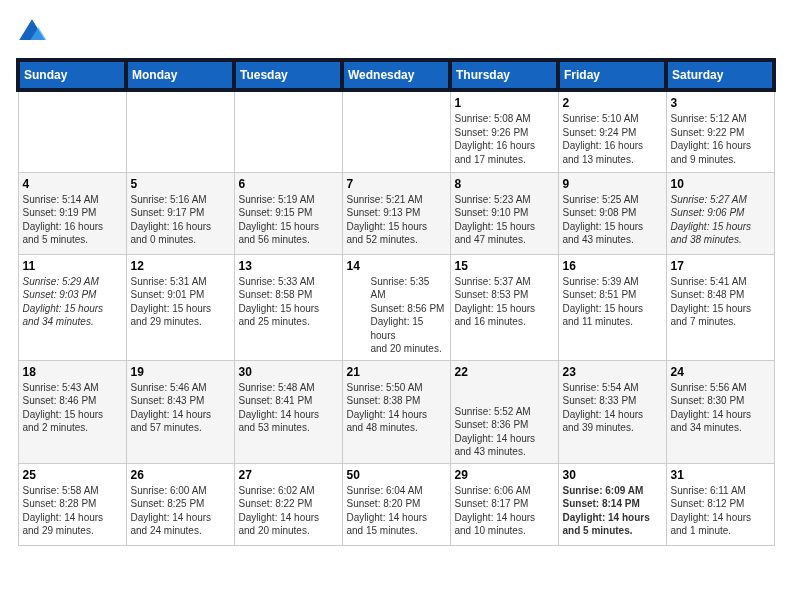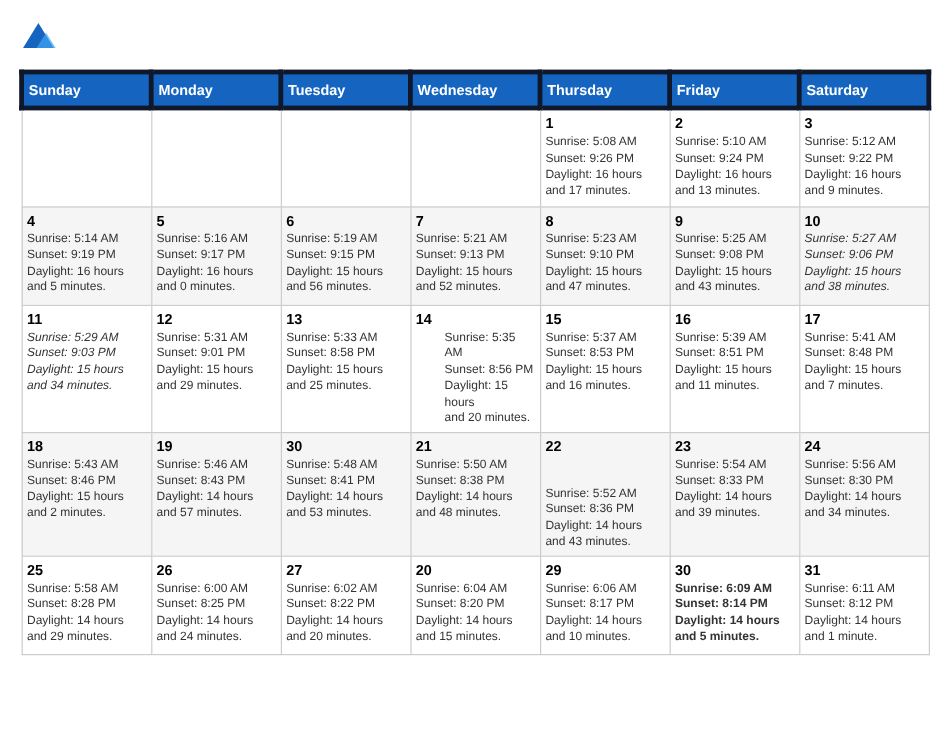--- a/index.html
+++ b/index.html
@@ -314,21 +314,21 @@
 and 24 minutes.</div>
         </td>
         <td>
           <span class="day-num">27</span>
           <div class="day-info" style="white-space: pre-line;">Sunrise: 6:02 AM
 Sunset: 8:22 PM
 Daylight: 14 hours
 and 20 minutes.</div>
         </td>
         <td>
-          <span class="day-num">20</span>
+          <span class="day-num">50</span>
           <div class="day-info" style="white-space: pre-line;">Sunrise: 6:04 AM
 Sunset: 8:20 PM
 Daylight: 14 hours
 and 15 minutes.</div>
         </td>
         <td>
           <span class="day-num">29</span>
           <div class="day-info" style="white-space: pre-line;">Sunrise: 6:06 AM
 Sunset: 8:17 PM
 Daylight: 14 hours

